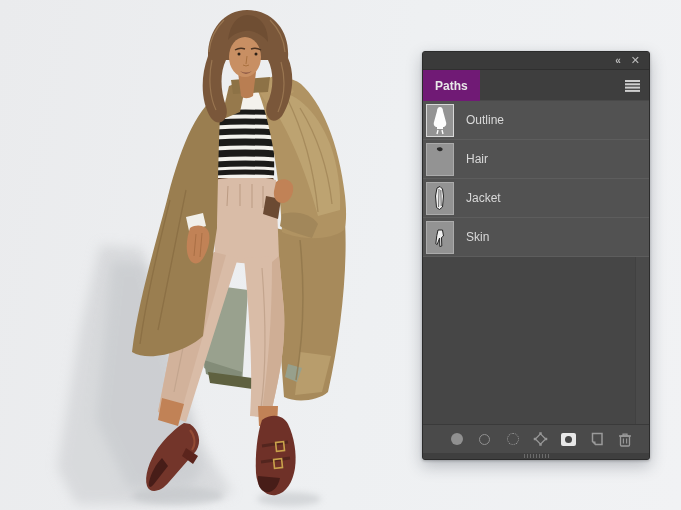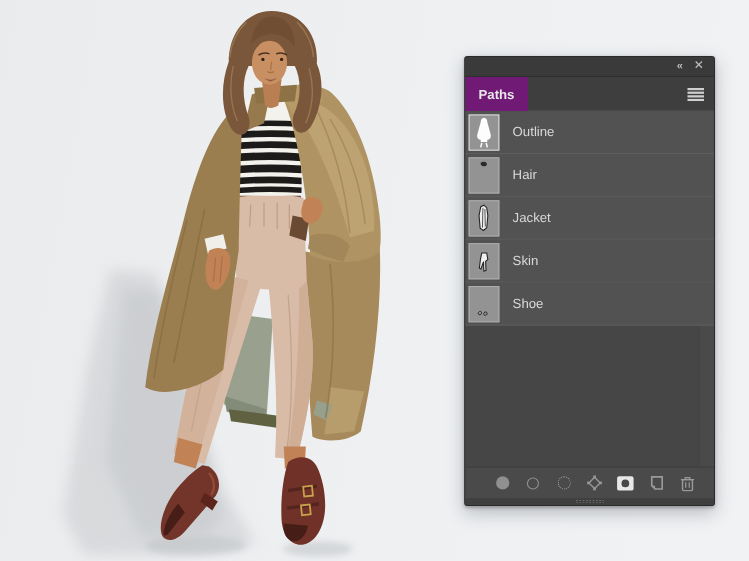--- a/index.html
+++ b/index.html
@@ -227,29 +227,20 @@
 
         <div class="row">
           <span class="thumb">
             <svg width="26" height="31" viewBox="0 0 26 31">
               <path d="M11,8 L15.5,8 L16.5,14 L14.5,15.5 L14.8,24 L12.8,24.5 L12.6,16 L10.2,22.5 L8.8,21.8 L9.8,13.5 Z" fill="#efefef" stroke="#252525" stroke-width="1"></path>
             </svg>
           </span>
           <span class="row-label">Skin</span>
         </div>
 
-        <div class="row">
-          <span class="thumb">
-            <svg width="26" height="31" viewBox="0 0 26 31">
-              <path d="M8,23 C9,21.5 10.6,21.8 10.8,23.2 C11,24.6 9.6,25.6 8.4,25 C7.6,24.6 7.6,23.6 8,23 Z" fill="none" stroke="#252525" stroke-width="0.9"></path>
-              <path d="M13,23.5 C14,22 15.6,22.4 15.8,23.8 C16,25.2 14.6,26.1 13.4,25.5 C12.6,25.1 12.6,24.2 13,23.5 Z" fill="none" stroke="#252525" stroke-width="0.9"></path>
-            </svg>
-          </span>
-          <span class="row-label">Shoe</span>
-        </div>
 
       </div>
     </div>
 
     <div class="footer">
       <span class="tool">
           <i class="c-fill"></i>
         </span>
       <span class="tool">
           <i class="c-stroke"></i>

